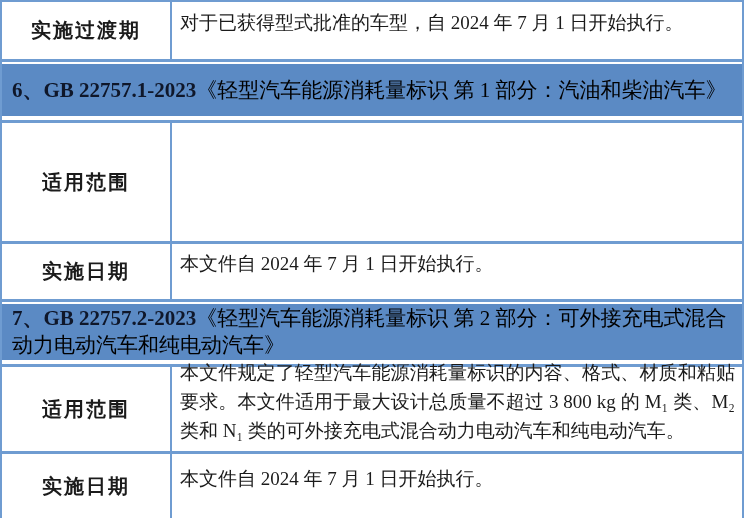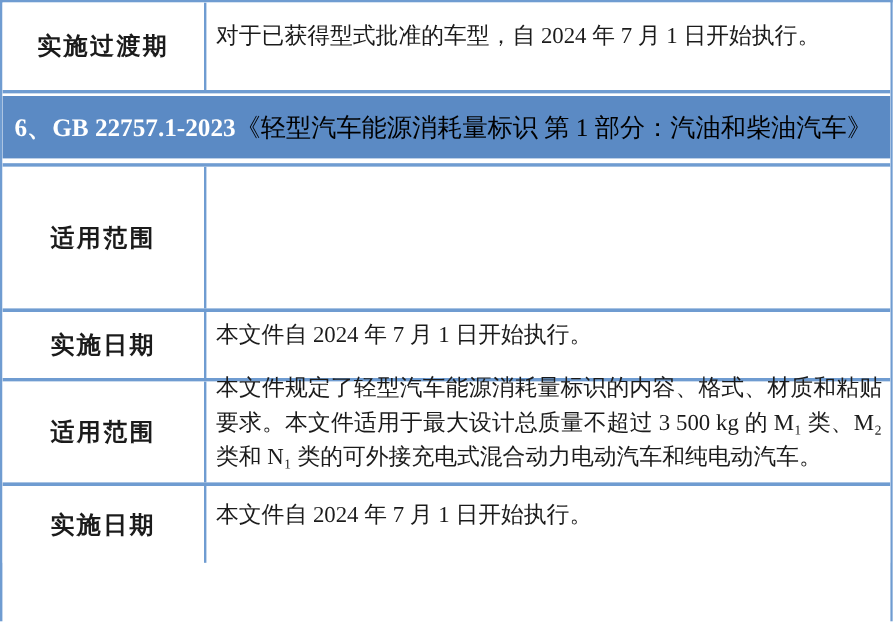--- a/index.html
+++ b/index.html
@@ -38,21 +38,21 @@
   .content-cell {
     flex: 1 1 auto;
     display: flex;
     align-items: center;
     padding: 2px 7px 18px 8px;
     font-size: 19px;
     line-height: 29px;
   }
   .content-cell.justify span { text-align: justify; }
   .content-cell span { display: block; width: 100%; }
-  .h-r1   { height: 76px; }
+  .h-r1   { height: 60px; }
   .h-scope1 { height: 121px; }
   .h-date1  { height: 58px; }
   .h-scope2 { height: 87px; }
   .h-date2  { height: 64px; border-bottom: none; }
   
   .band-wrap {
     background: #ffffff;
     border-bottom: 3px solid #6f9cd1;
     padding: 2px 0 4px 0;
   }
@@ -64,21 +64,21 @@
   }
   .h-band1 { height: 61px; }
   .h-band1 .band { height: 52px; }
   .h-band2 { height: 65px; }
   .h-band2 .band { height: 56px; }
   .band p {
     font-size: 21px;
     line-height: 27px;
   }
   .band .code {
-    color: #ffffff;
+    color: #0f172a;
     font-weight: bold;
   }
   .band .title {
     color: #000000;
     font-weight: normal;
   }
 </style>
 </head>
 <body>
 
@@ -101,25 +101,30 @@
     <div class="label-cell">适用范围</div>
   </div>
 
   <div class="trow h-date1">
     <div class="label-cell">实施日期</div>
     <div class="content-cell">
       <span>本文件自 2024 年 7 月 1 日开始执行。</span>
     </div>
   </div>
 
+  <div class="band-wrap h-band2">
+    <div class="band">
+      <p><span class="code">7、GB 22757.2-2023</span><span class="title">《轻型汽车能源消耗量标识 第 2 部分：可外接充电式混合动力电动汽车和纯电动汽车》</span></p>
+    </div>
+  </div>
 
   <div class="trow h-scope2">
     <div class="label-cell">适用范围</div>
     <div class="content-cell justify">
-      <span>本文件规定了轻型汽车能源消耗量标识的内容、格式、材质和粘贴要求。本文件适用于最大设计总质量不超过 3 500 kg 的  M₁ 类、M₂ 类和 N₁ 类的可外接充电式混合动力电动汽车和纯电动汽车。</span>
+      <span>本文件规定了轻型汽车能源消耗量标识的内容、格式、材质和粘贴要求。本文件适用于最大设计总质量不超过 3 800 kg 的  M₁ 类、M₂ 类和 N₁ 类的可外接充电式混合动力电动汽车和纯电动汽车。</span>
     </div>
   </div>
 
   <div class="trow h-date2">
     <div class="label-cell">实施日期</div>
     <div class="content-cell">
       <span>本文件自 2024 年 7 月 1 日开始执行。</span>
     </div>
   </div>
 

